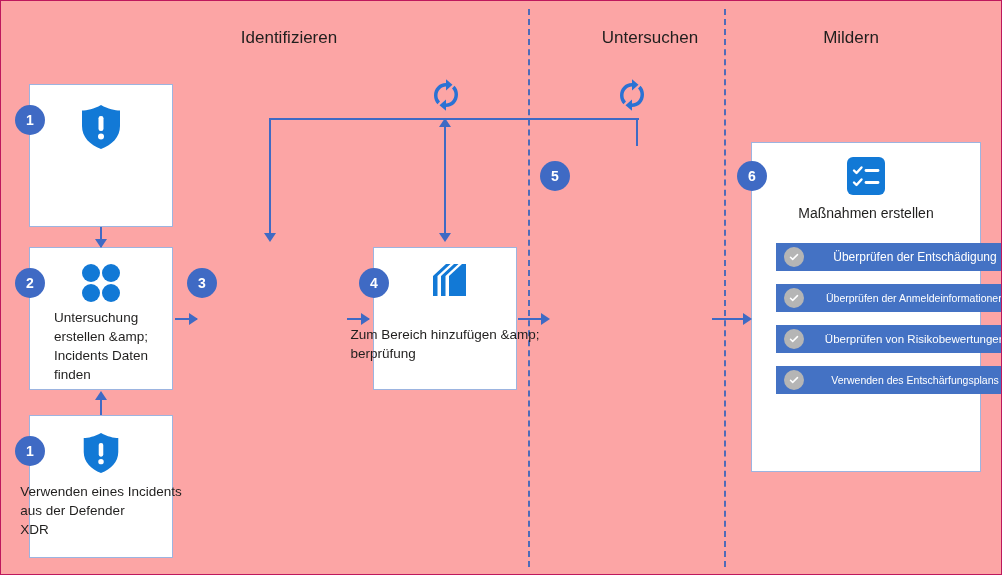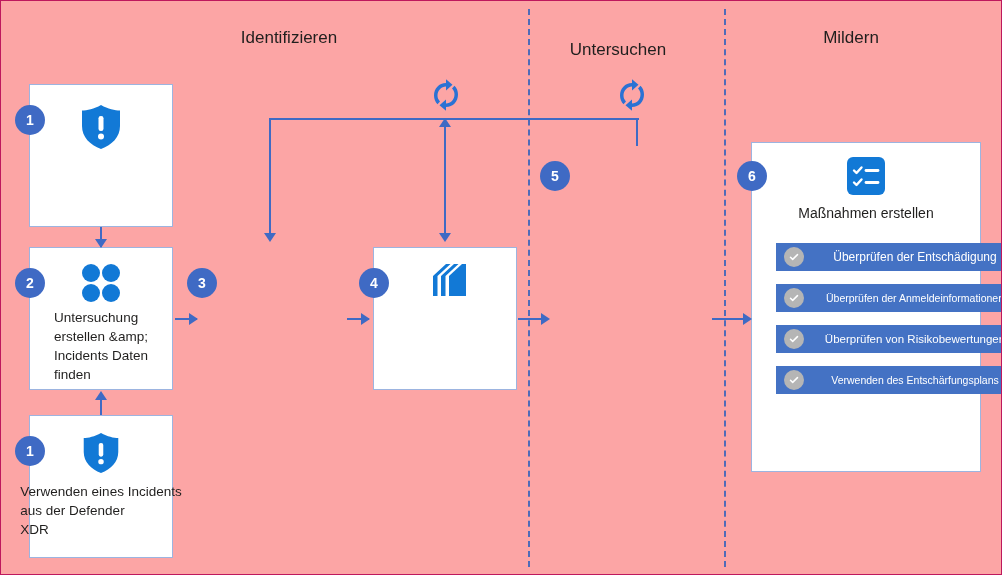--- a/index.html
+++ b/index.html
@@ -168,21 +168,21 @@
 </style>
 </head>
 <body>
 
 <div id="canvas">
 
   <div class="phase-divider" style="left:527px;"></div>
   <div class="phase-divider" style="left:723px;"></div>
 
   <div class="phase-title" style="left:188px; top:27px; width:200px;">Identifizieren</div>
-  <div class="phase-title" style="left:532px; top:27px; width:170px;margin-top:12px;">Untersuchen</div>
+  <div class="phase-title" style="left:564px; top:27px; width:170px;">Untersuchen</div>
   <div class="phase-title" style="left:765px; top:27px; width:170px;">Mildern</div>
 
   <div class="line-h" style="left:268px; top:117px; width:370px;"></div>
 
   <div class="line-v" style="left:268px; top:117px; height:118px;"></div>
   <div class="arrow-down" style="left:263px; top:232px;"></div>
 
   <div class="line-v" style="left:443px; top:117px; height:122px;"></div>
   <div class="arrow-up" style="left:438px; top:117px;"></div>
   <div class="arrow-down" style="left:438px; top:232px;"></div>
@@ -270,20 +270,24 @@
 
   <div class="badge" style="left:186px; top:267px;">3</div>
 
   <div class="card" style="left:372px; top:246px; width:144px; height:143px;">
     <div class="icon-wrap" style="top:14px;">
       <svg width="48" height="46" viewBox="0 0 48 46">
         <path d="M12 14 L25 2 L29.5 2 L16.5 14 L16.5 34 L12 34 Z" fill="#1279d6"></path>
         <path d="M20 14 L33 2 L37.5 2 L24.5 14 L24.5 34 L20 34 Z" fill="#1279d6"></path>
         <path d="M28 14 L41 2 L45 2 L45 34 L28 34 Z" fill="#1279d6"></path>
       </svg>
+    </div>
+    <div class="card-label-wrap" style="top:77px;">
+      <div class="card-label">Zum Bereich hinzufügen &amp;amp;</div>
+      <div class="card-label">berprüfung</div>
     </div>
   </div>
   <div class="badge" style="left:358px; top:267px;">4</div>
 
   <div class="badge" style="left:539px; top:160px;">5</div>
 
   <div class="card" style="left:750px; top:141px; width:230px; height:330px;">
     <div class="icon-wrap" style="top:14px;">
       <svg width="38" height="38" viewBox="0 0 38 38">
         <rect x="0" y="0" width="38" height="38" rx="6" fill="#1279d6"></rect>

